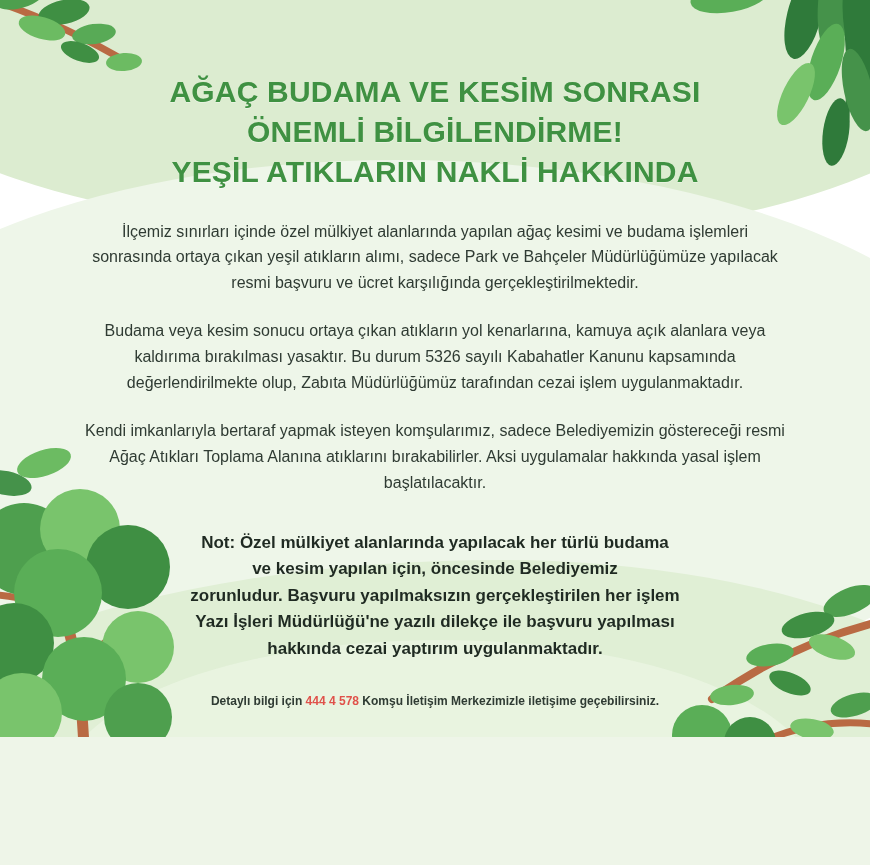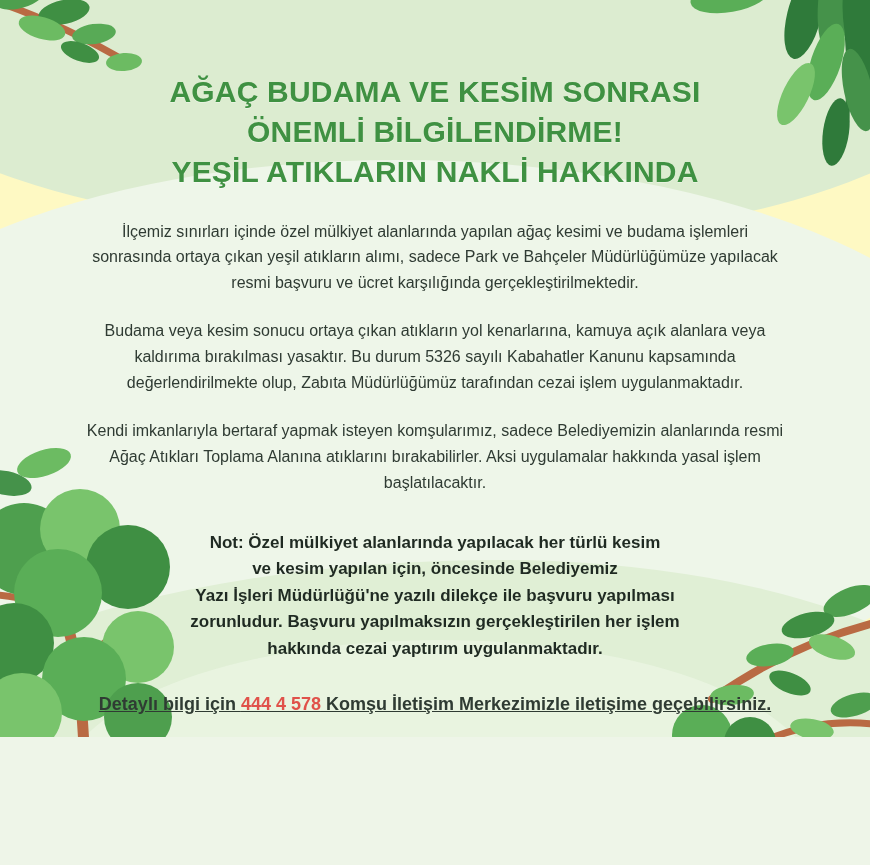--- a/index.html
+++ b/index.html
@@ -10,21 +10,21 @@
     width: 870px;
     height: 865px;
     font-family: "Liberation Sans", sans-serif;
     background: #eef5e8;
     overflow: hidden;
   }
   .poster {
     position: relative;
     width: 870px;
     height: 737px;
-    background: #fef9c3;
+    background: #ffffff;
     overflow: hidden;
   }
 
   
   .blob {
     position: absolute;
     border-radius: 50%;
     pointer-events: none;
   }
   .blob-top {
@@ -106,24 +106,23 @@
     color: #1f2a22;
     font-weight: bold;
     font-size: 17px;
     line-height: 1.56;
     margin: 34px auto 0 auto;
     max-width: 640px;
   }
 
   .contact {
     margin: 32px auto 4px auto;
-    font-size: 18px;
+    font-size: 12px;
     font-weight: bold;
     color: #2f3b33;
-    text-decoration: underline;
   }
   .contact .phone { color: #e0514a; }
 
   .footer {
     margin-top: 44px;
     display: flex;
     align-items: center;
     justify-content: center;
     gap: 24px;
   }
@@ -217,27 +216,27 @@
   <div class="content">
 
     <h1 class="headline">
       <div>AĞAÇ BUDAMA VE KESİM SONRASI</div>
       <div>ÖNEMLİ BİLGİLENDİRME!</div>
       <div>YEŞİL ATIKLARIN NAKLİ HAKKINDA</div>
     </h1>
 
     <p class="para">İlçemiz sınırları içinde özel mülkiyet alanlarında yapılan ağaç kesimi ve budama işlemleri sonrasında ortaya çıkan yeşil atıkların alımı, sadece Park ve Bahçeler Müdürlüğümüze yapılacak resmi başvuru ve ücret karşılığında gerçekleştirilmektedir.</p>
     <p class="para">Budama veya kesim sonucu ortaya çıkan atıkların yol kenarlarına, kamuya açık alanlara veya kaldırıma bırakılması yasaktır. Bu durum 5326 sayılı Kabahatler Kanunu kapsamında değerlendirilmekte olup, Zabıta Müdürlüğümüz tarafından cezai işlem uygulanmaktadır.</p>
-    <p class="para">Kendi imkanlarıyla bertaraf yapmak isteyen komşularımız, sadece Belediyemizin alanlarında resmi Ağaç Atıkları Toplama Alanına atıklarını bırakabilirler. Aksi uygulamalar hakkında yasal işlem başlatılacaktır.</p>
+    <p class="para">Kendi imkanlarıyla bertaraf yapmak isteyen komşularımız, sadece Belediyemizin göstereceği resmi Ağaç Atıkları Toplama Alanına atıklarını bırakabilirler. Aksi uygulamalar hakkında yasal işlem başlatılacaktır.</p>
 
     <div class="note">
-      <div>Not: Özel mülkiyet alanlarında yapılacak her türlü kesim</div>
+      <div>Not: Özel mülkiyet alanlarında yapılacak her türlü budama</div>
       <div>ve kesim yapılan için, öncesinde Belediyemiz</div>
+      <div>zorunludur. Başvuru yapılmaksızın gerçekleştirilen her işlem</div>
       <div>Yazı İşleri Müdürlüğü'ne yazılı dilekçe ile başvuru yapılması</div>
-      <div>zorunludur. Başvuru yapılmaksızın gerçekleştirilen her işlem</div>
       <div>hakkında cezai yaptırım uygulanmaktadır.</div>
     </div>
 
     <div class="contact">
       <span>Detaylı bilgi için </span><span class="phone">444 4 578</span><span> Komşu İletişim Merkezimizle iletişime geçebilirsiniz.</span>
     </div>
 
     <div class="footer">
       <div class="logo-wrap">
         <svg width="74" height="74" viewBox="0 0 74 74">

